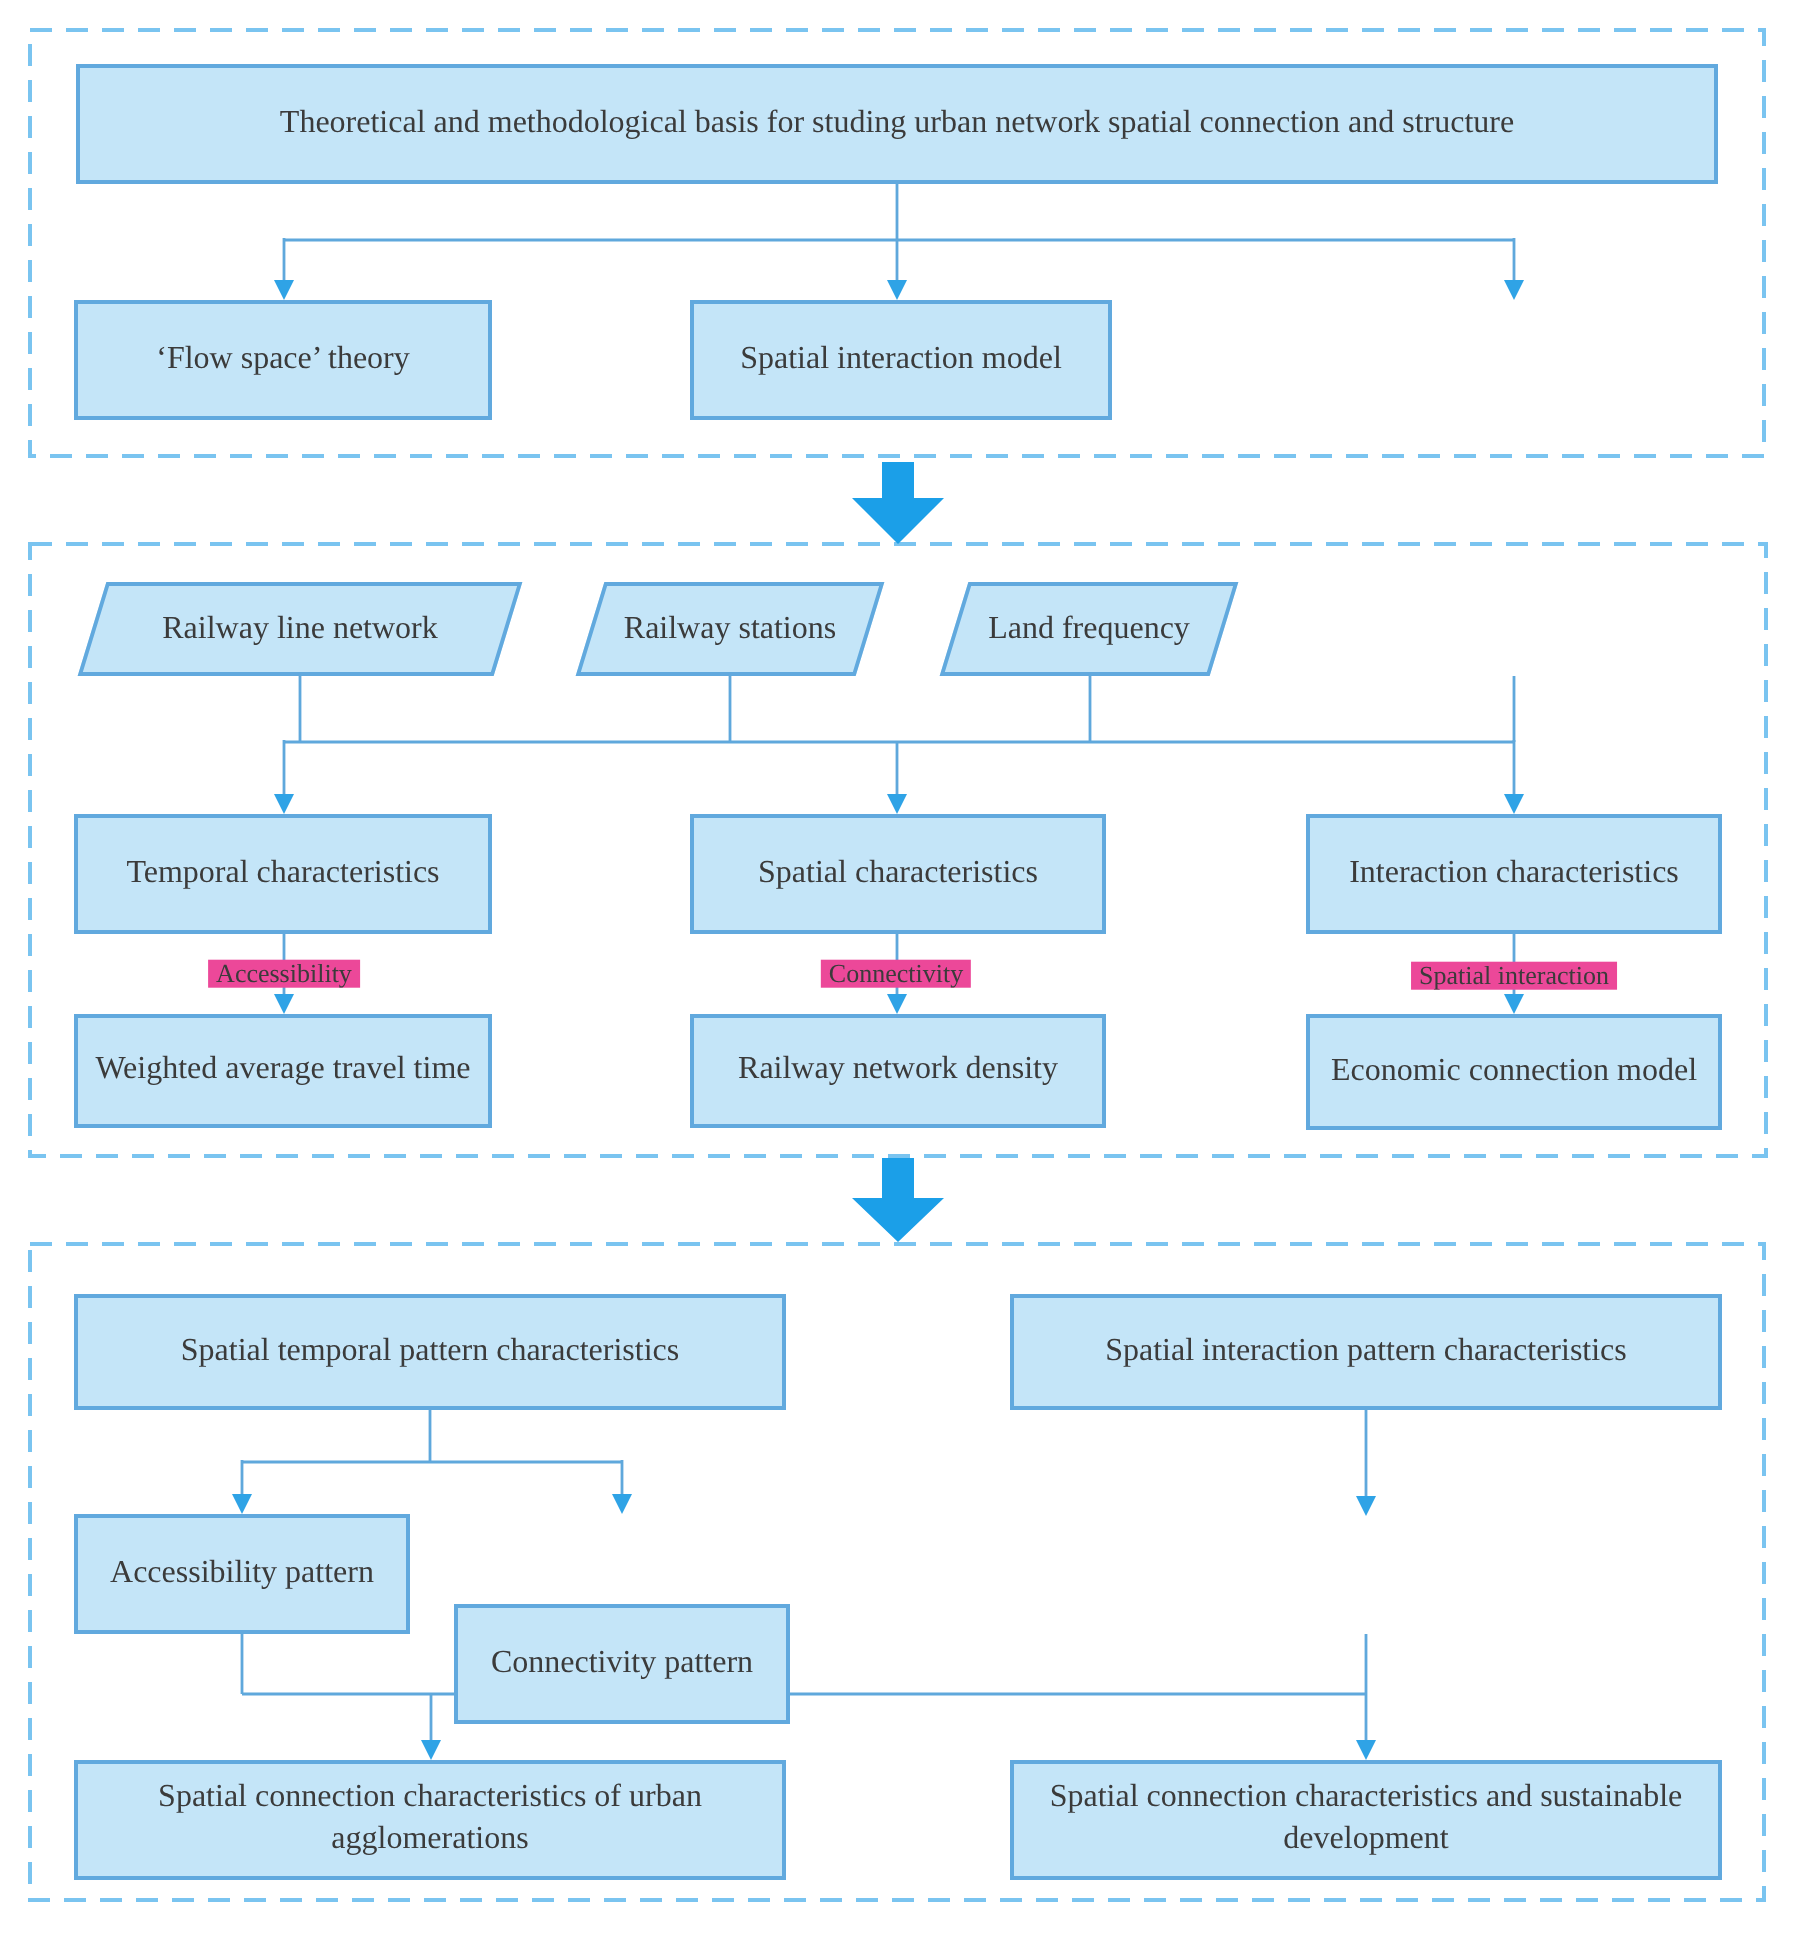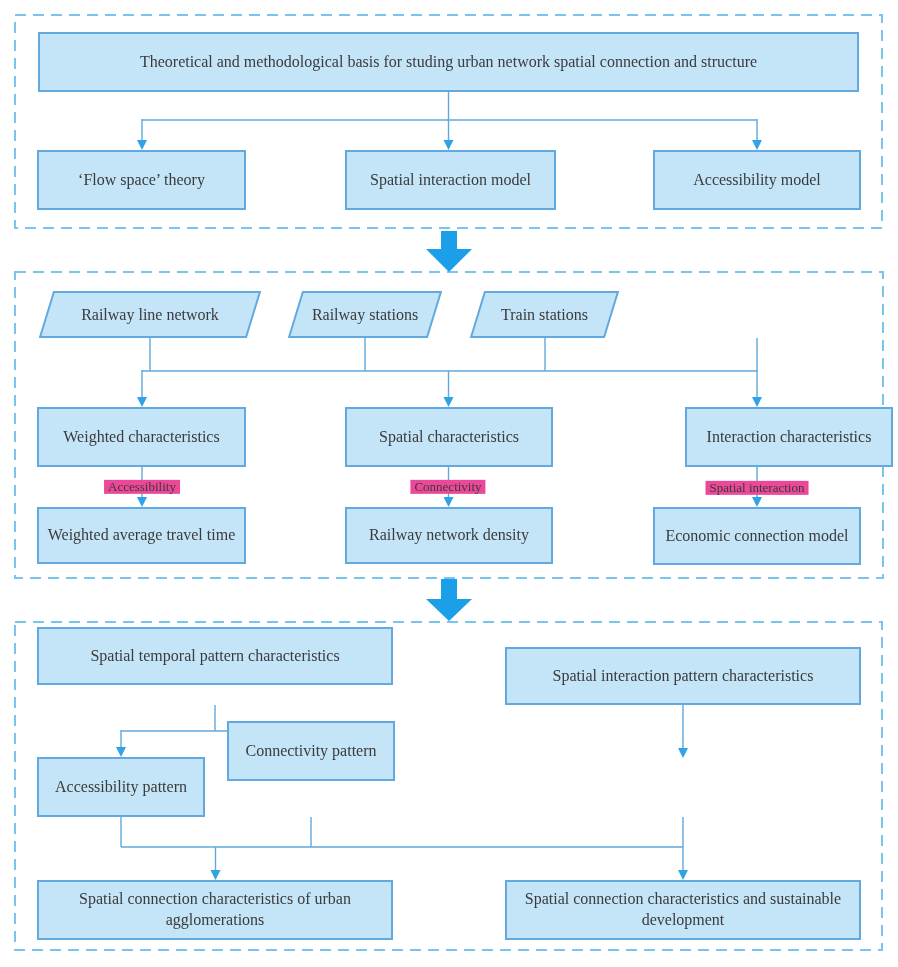--- a/index.html
+++ b/index.html
@@ -117,46 +117,45 @@
       <path d="M678,748 L688,748 L683,758 Z"></path>
       <path d="M210.5,870 L220.5,870 L215.5,880 Z"></path>
       <path d="M678,870 L688,870 L683,880 Z"></path>
     </g>
   </svg>
 
   <div class="box" style="left:38px;top:32px;width:821px;height:60px">Theoretical and methodological basis for studing urban network spatial connection and structure</div>
 
   <div class="box" style="left:345px;top:150px;width:211px;height:60px">Spatial interaction model</div>
   <div class="box" style="left:37px;top:150px;width:209px;height:60px">‘Flow space’ theory</div>
-  <div class="box" style="left:653px;top:150px;width:208px;height:60px">Accessibility model</div>
 
   <div class="pgram" style="left:37px;top:291px;width:226px;height:47px">
     <span class="pgram-label">Railway line network</span>
   </div>
   <div class="pgram" style="left:286px;top:291px;width:158px;height:47px">
     <span class="pgram-label">Railway stations</span>
   </div>
   <div class="pgram" style="left:468px;top:291px;width:153px;height:47px">
-    <span class="pgram-label">Train stations</span>
+    <span class="pgram-label">Land frequency</span>
   </div>
 
-  <div class="box" style="left:37px;top:407px;width:209px;height:60px">Weighted characteristics</div>
+  <div class="box" style="left:37px;top:407px;width:209px;height:60px">Temporal characteristics</div>
   <div class="box" style="left:345px;top:407px;width:208px;height:60px">Spatial characteristics</div>
-  <div class="box" style="left:685px;top:407px;width:208px;height:60px">Interaction characteristics</div>
+  <div class="box" style="left:653px;top:407px;width:208px;height:60px">Interaction characteristics</div>
 
   <span class="arrow-label" style="left:142px;top:487px">Accessibility</span>
   <span class="arrow-label" style="left:448px;top:487px">Connectivity</span>
   <span class="arrow-label" style="left:757px;top:488px">Spatial interaction</span>
 
   <div class="box" style="left:37px;top:507px;width:209px;height:57px">Weighted average travel time</div>
   <div class="box" style="left:653px;top:507px;width:208px;height:58px">Economic connection model</div>
   <div class="box" style="left:345px;top:507px;width:208px;height:57px">Railway network density</div>
 
-  <div class="box" style="left:37px;top:627px;width:356px;height:58px">Spatial temporal pattern characteristics</div>
+  <div class="box" style="left:37px;top:647px;width:356px;height:58px">Spatial temporal pattern characteristics</div>
   <div class="box" style="left:505px;top:647px;width:356px;height:58px">Spatial interaction pattern characteristics</div>
 
   <div class="box" style="left:37px;top:757px;width:168px;height:60px">Accessibility pattern</div>
-  <div class="box" style="left:227px;top:721px;width:168px;height:60px">Connectivity pattern</div>
+  <div class="box" style="left:227px;top:802px;width:168px;height:60px">Connectivity pattern</div>
 
   <div class="box" style="left:37px;top:880px;width:356px;height:60px">Spatial connection characteristics of urban agglomerations</div>
   <div class="box" style="left:505px;top:880px;width:356px;height:60px">Spatial connection characteristics and sustainable development</div>
 
 </div>
 
 </body></html>

